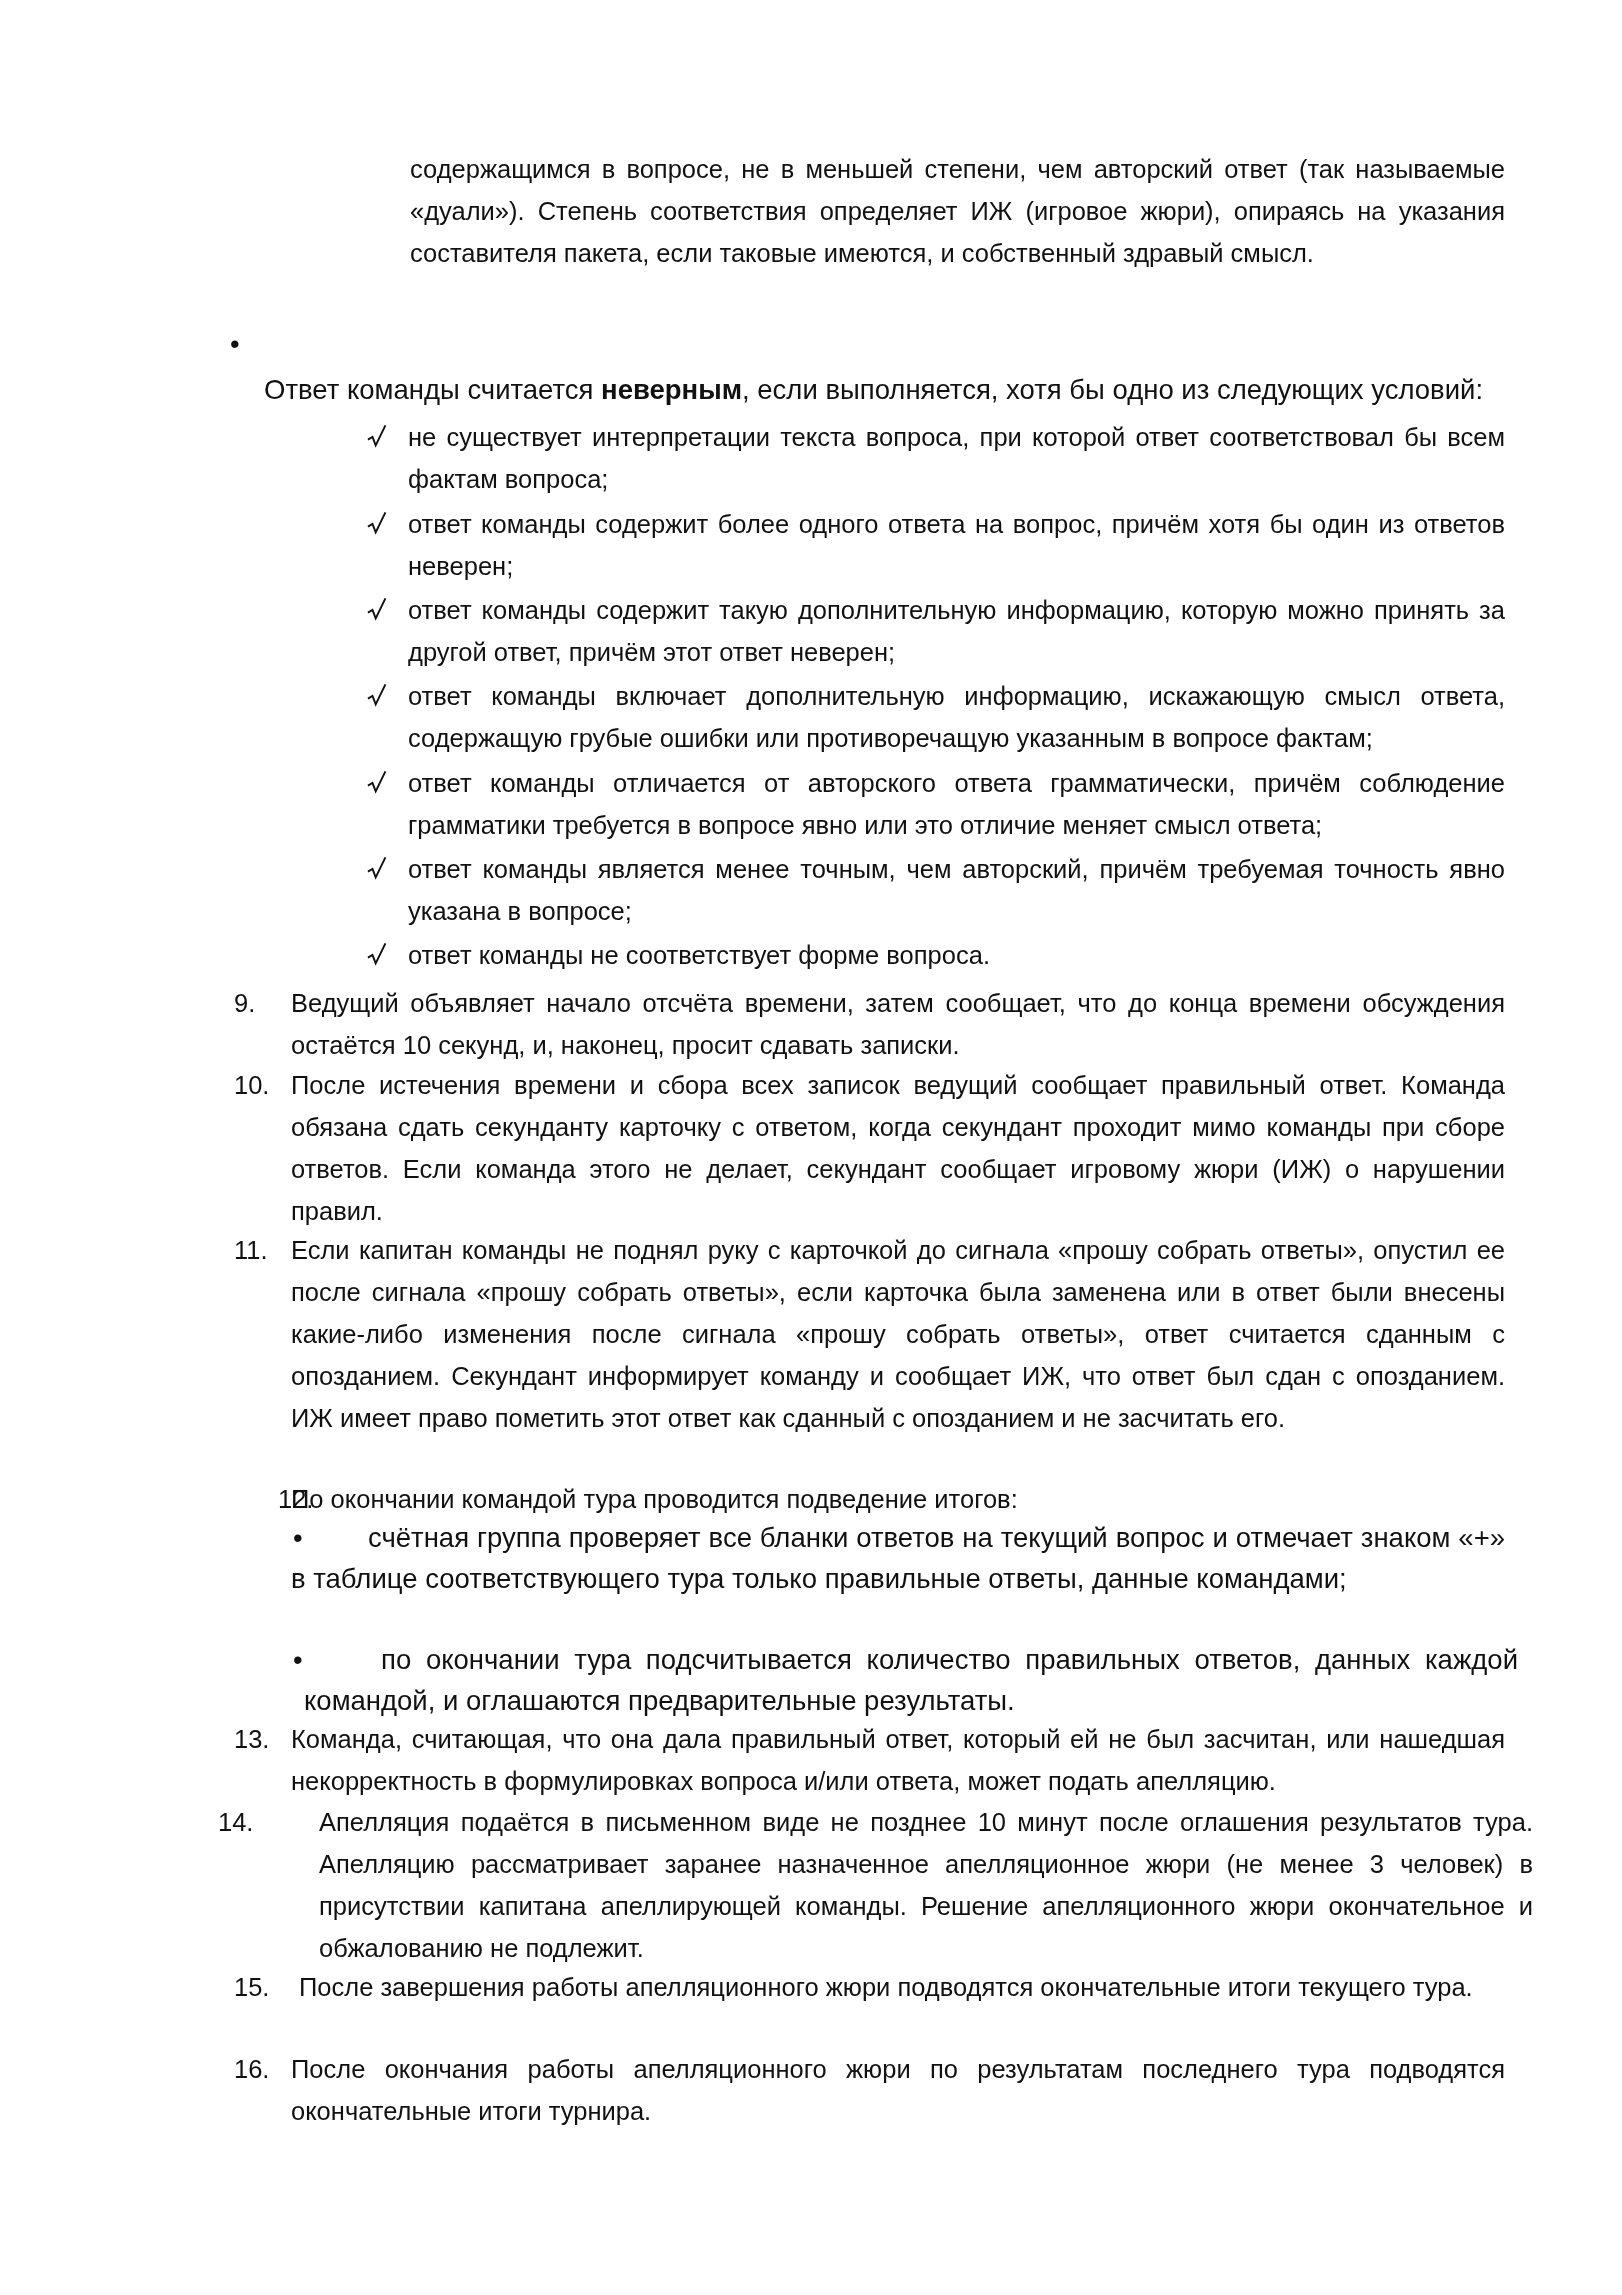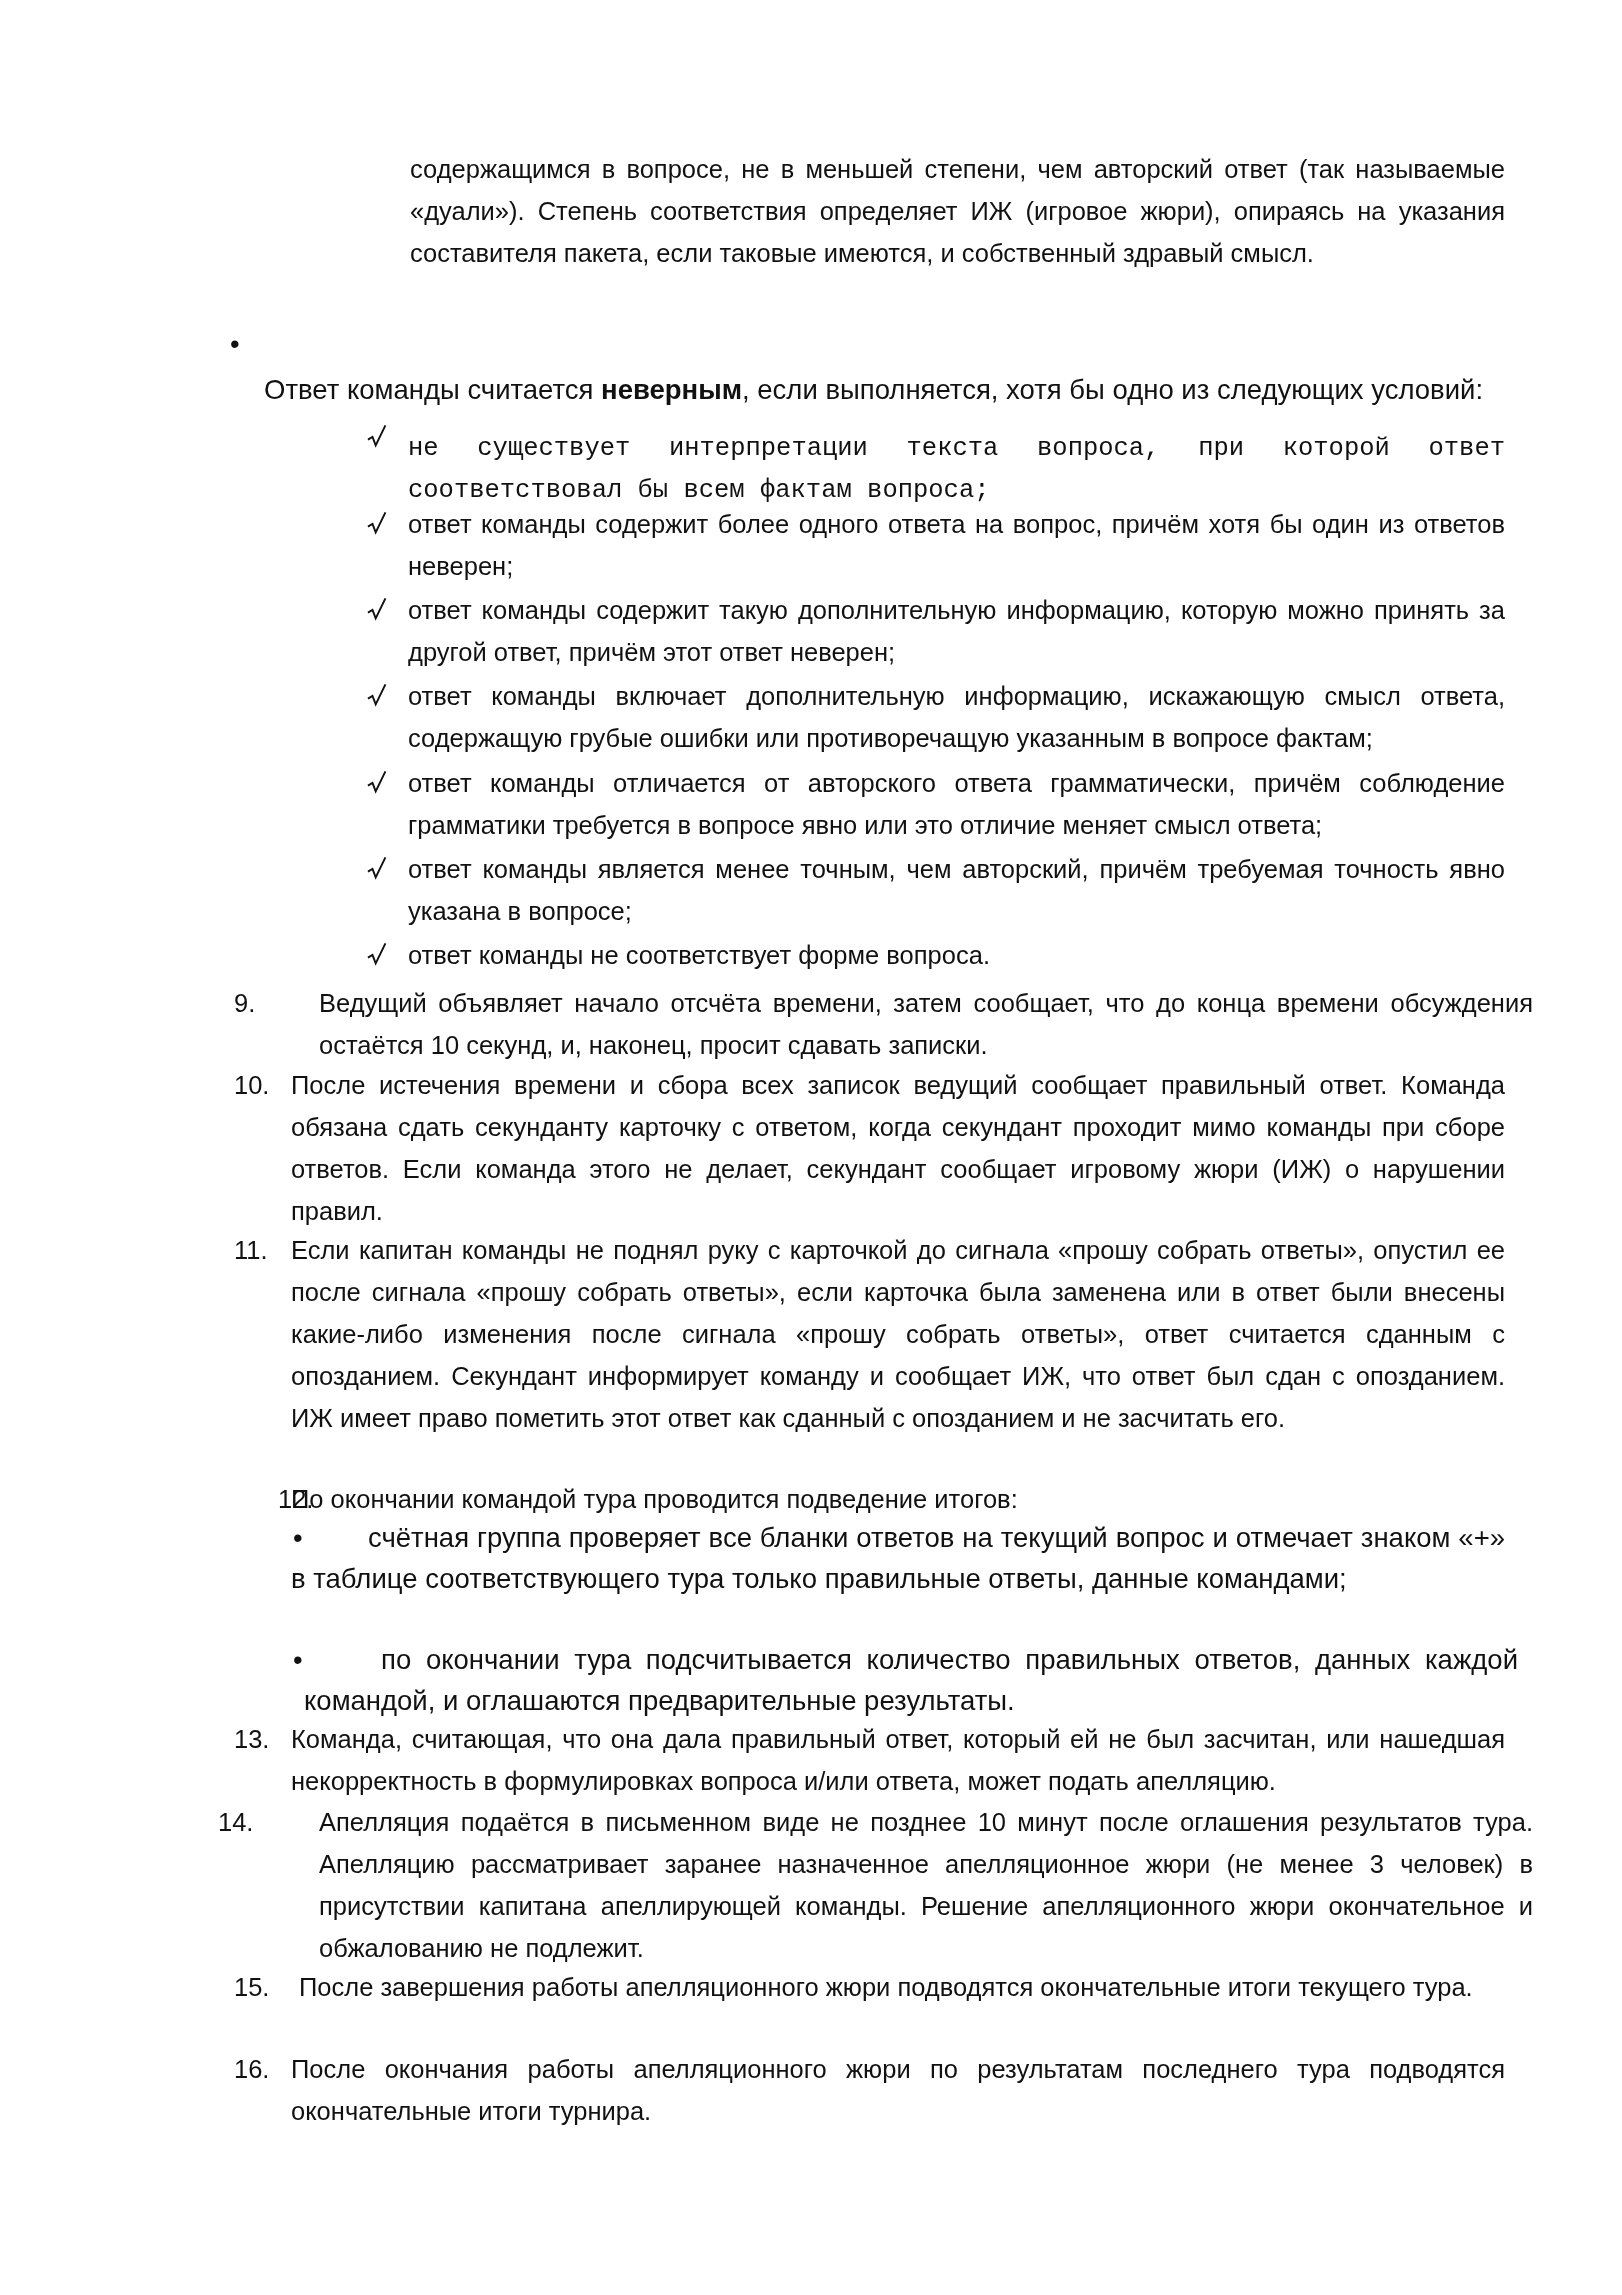--- a/index.html
+++ b/index.html
@@ -22,21 +22,21 @@
 
   <div class="marker big" style="left:230px; top:323px;">•</div>
   <div class="blk big last-left" style="left:264px; top:323px; width:1241px; text-indent:0;margin-top:46px;">
     <span>Ответ команды считается </span><b>неверным</b><span>, если выполняется, хотя бы одно из следующих условий:</span>
   </div>
 
   <div id="conditions">
       <div class="marker" style="left: 366px; top: 416px;"><svg width="22" height="26" viewBox="0 0 34 40" style="vertical-align:-3.9px">
           <path d="M3 24 L10 20 L15 33 L30 2" fill="none" stroke="#111" stroke-width="3"></path>
         </svg></div>
-      <div class="blk last-left" style="left: 408px; top: 428px; width: 1097px; font-family: Liberation Mono, monospace;">не существует интерпретации текста вопроса, при которой ответ соответствовал бы всем фактам вопроса;</div>
+      <div class="blk last-left" style="left: 408px; top: 416px; width: 1097px;">не существует интерпретации текста вопроса, при которой ответ соответствовал бы всем фактам вопроса;</div>
       <div class="marker" style="left: 366px; top: 503px;"><svg width="22" height="26" viewBox="0 0 34 40" style="vertical-align:-3.9px">
           <path d="M3 24 L10 20 L15 33 L30 2" fill="none" stroke="#111" stroke-width="3"></path>
         </svg></div>
       <div class="blk last-left" style="left: 408px; top: 503px; width: 1097px;">ответ команды содержит более одного ответа на вопрос, причём хотя бы один из ответов неверен;</div>
       <div class="marker" style="left: 366px; top: 589px;"><svg width="22" height="26" viewBox="0 0 34 40" style="vertical-align:-3.9px">
           <path d="M3 24 L10 20 L15 33 L30 2" fill="none" stroke="#111" stroke-width="3"></path>
         </svg></div>
       <div class="blk last-left" style="left: 408px; top: 589px; width: 1097px;">ответ команды содержит такую дополнительную информацию, которую можно принять за другой ответ, причём этот ответ неверен;</div>
       <div class="marker" style="left: 366px; top: 675px;"><svg width="22" height="26" viewBox="0 0 34 40" style="vertical-align:-3.9px">
           <path d="M3 24 L10 20 L15 33 L30 2" fill="none" stroke="#111" stroke-width="3"></path>
@@ -51,21 +51,21 @@
         </svg></div>
       <div class="blk last-left" style="left: 408px; top: 848px; width: 1097px;">ответ команды является менее точным, чем авторский, причём требуемая точность явно указана в вопросе;</div>
       <div class="marker" style="left: 366px; top: 934px;"><svg width="22" height="26" viewBox="0 0 34 40" style="vertical-align:-3.9px">
           <path d="M3 24 L10 20 L15 33 L30 2" fill="none" stroke="#111" stroke-width="3"></path>
         </svg></div>
       <div class="blk last-left" style="left: 408px; top: 934px; width: 1097px;">ответ команды не соответствует форме вопроса.</div>
     </div>
 
   <div id="items">
       <div class="marker" style="left: 234px; top: 982px;">9.</div>
-      <div class="blk last-left" style="left: 291px; top: 982px; width: 1214px; margin-left: 28px;">Ведущий объявляет начало отсчёта времени, затем сообщает, что до конца времени обсуждения остаётся 10 секунд, и, наконец, просит сдавать записки.</div>
+      <div class="blk last-left" style="left: 291px; top: 982px; width: 1214px;">Ведущий объявляет начало отсчёта времени, затем сообщает, что до конца времени обсуждения остаётся 10 секунд, и, наконец, просит сдавать записки.</div>
       <div class="marker" style="left: 234px; top: 1064px;">10.</div>
       <div class="blk last-left" style="left: 291px; top: 1064px; width: 1214px;">После истечения времени и сбора всех записок ведущий сообщает правильный ответ. Команда обязана сдать секунданту карточку с ответом, когда секундант проходит мимо команды при сборе ответов. Если команда этого не делает, секундант сообщает игровому жюри (ИЖ) о нарушении правил.</div>
       <div class="marker" style="left: 234px; top: 1229px;">11.</div>
       <div class="blk last-left" style="left: 291px; top: 1229px; width: 1214px;">Если капитан команды не поднял руку с карточкой до сигнала «прошу собрать ответы», опустил ее после сигнала «прошу собрать ответы», если карточка была заменена или в ответ были внесены какие-либо изменения после сигнала «прошу собрать ответы», ответ считается сданным с опозданием. Секундант информирует команду и сообщает ИЖ, что ответ был сдан с опозданием. ИЖ имеет право пометить этот ответ как сданный с опозданием и не засчитать его.</div>
       <div class="marker" style="left: 234px; top: 1478px; margin-left: 44px;">12.</div>
       <div class="blk last-left" style="left: 291px; top: 1478px; width: 1214px;">По окончании командой тура проводится подведение итогов:</div>
       <div class="marker" style="left: 234px; top: 1718px;">13.</div>
       <div class="blk last-left" style="left: 291px; top: 1718px; width: 1214px;">Команда, считающая, что она дала правильный ответ, который ей не был засчитан, или нашедшая некорректность в формулировках вопроса и/или ответа, может подать апелляцию.</div>
       <div class="marker" style="left: 218px; top: 1801px; text-align: right;">14.</div>
       <div class="blk last-left" style="left: 291px; top: 1801px; width: 1214px; margin-left: 28px;">Апелляция подаётся в письменном виде не позднее 10 минут после оглашения результатов тура. Апелляцию рассматривает заранее назначенное апелляционное жюри (не менее 3 человек) в присутствии капитана апеллирующей команды. Решение апелляционного жюри окончательное и обжалованию не подлежит.</div>

